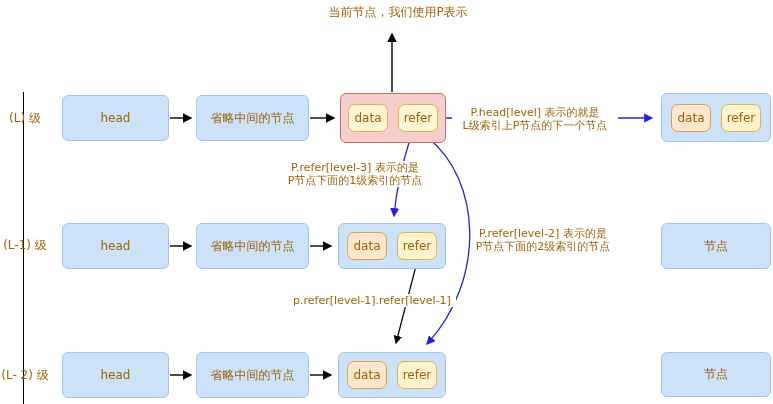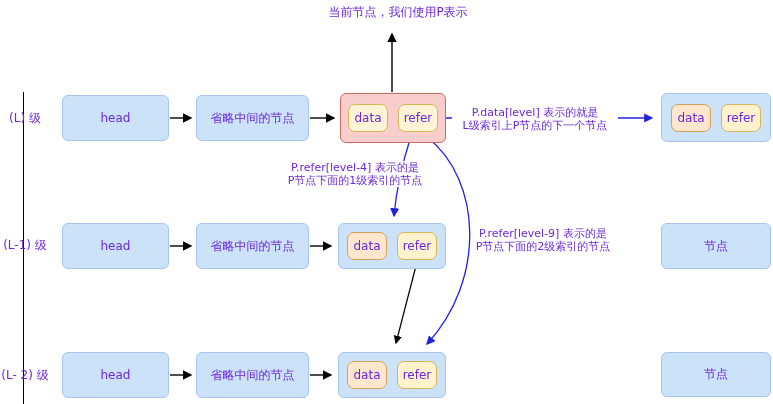--- a/index.html
+++ b/index.html
@@ -1,18 +1,18 @@
 <!DOCTYPE html>
 <html><head>
 <meta charset="utf-8">
 <style>
   html,body{margin:0;padding:0;background:#ffffff;}
   .canvas{
     position:relative;width:773px;height:404px;background:#ffffff;
-    font-family:"DejaVu Sans","Liberation Sans",sans-serif;color:#6d28d9;
+    font-family:"DejaVu Sans","Liberation Sans",sans-serif;color:#a16207;
     overflow:hidden;
   }
   .connectors{position:absolute;left:0;top:0;z-index:1;}
   .axis-line{position:absolute;left:23px;top:92px;width:1px;height:312px;background:#000;z-index:0;}
   .lvl-label{
     position:absolute;left:-2px;width:54px;text-align:center;
     font-size:12px;line-height:14px;z-index:2;background:transparent;
   }
   .box{
     position:absolute;display:flex;align-items:center;justify-content:center;
@@ -94,20 +94,21 @@
   <div class="box blue" style="left:661px;top:223px;width:110px;height:46px">节点</div>
 
   <div class="box blue" style="left:62px;top:352px;width:107px;height:46px">head</div>
   <div class="box blue" style="left:196px;top:352px;width:113px;height:46px">省略中间的节点</div>
   <div class="box blue bluepair" style="left:338px;top:352px;width:108px;height:46px">
     <div class="cell cell-data">data</div>
     <div class="cell cell-refer">refer</div>
   </div>
   <div class="box blue" style="left:661px;top:352px;width:110px;height:45px">节点</div>
 
-  <div class="ann" style="left:452px;top:106px;width:166px">P.data[level] 表示的就是
+  <div class="ann" style="left:452px;top:106px;width:166px">P.head[level] 表示的就是
 L级索引上P节点的下一个节点</div>
-  <div class="ann" style="left:276px;top:161px;width:158px">P.refer[level-4] 表示的是
+  <div class="ann" style="left:276px;top:161px;width:158px">P.refer[level-3] 表示的是
 P节点下面的1级索引的节点</div>
-  <div class="ann" style="left:472px;top:227px;width:142px">P.refer[level-9] 表示的是
+  <div class="ann" style="left:472px;top:227px;width:142px">P.refer[level-2] 表示的是
 P节点下面的2级索引的节点</div>
+  <div class="ann" style="left:288px;top:294px;width:168px">p.refer[level-1].refer[level-1]</div>
 
 </div>
 
 </body></html>

